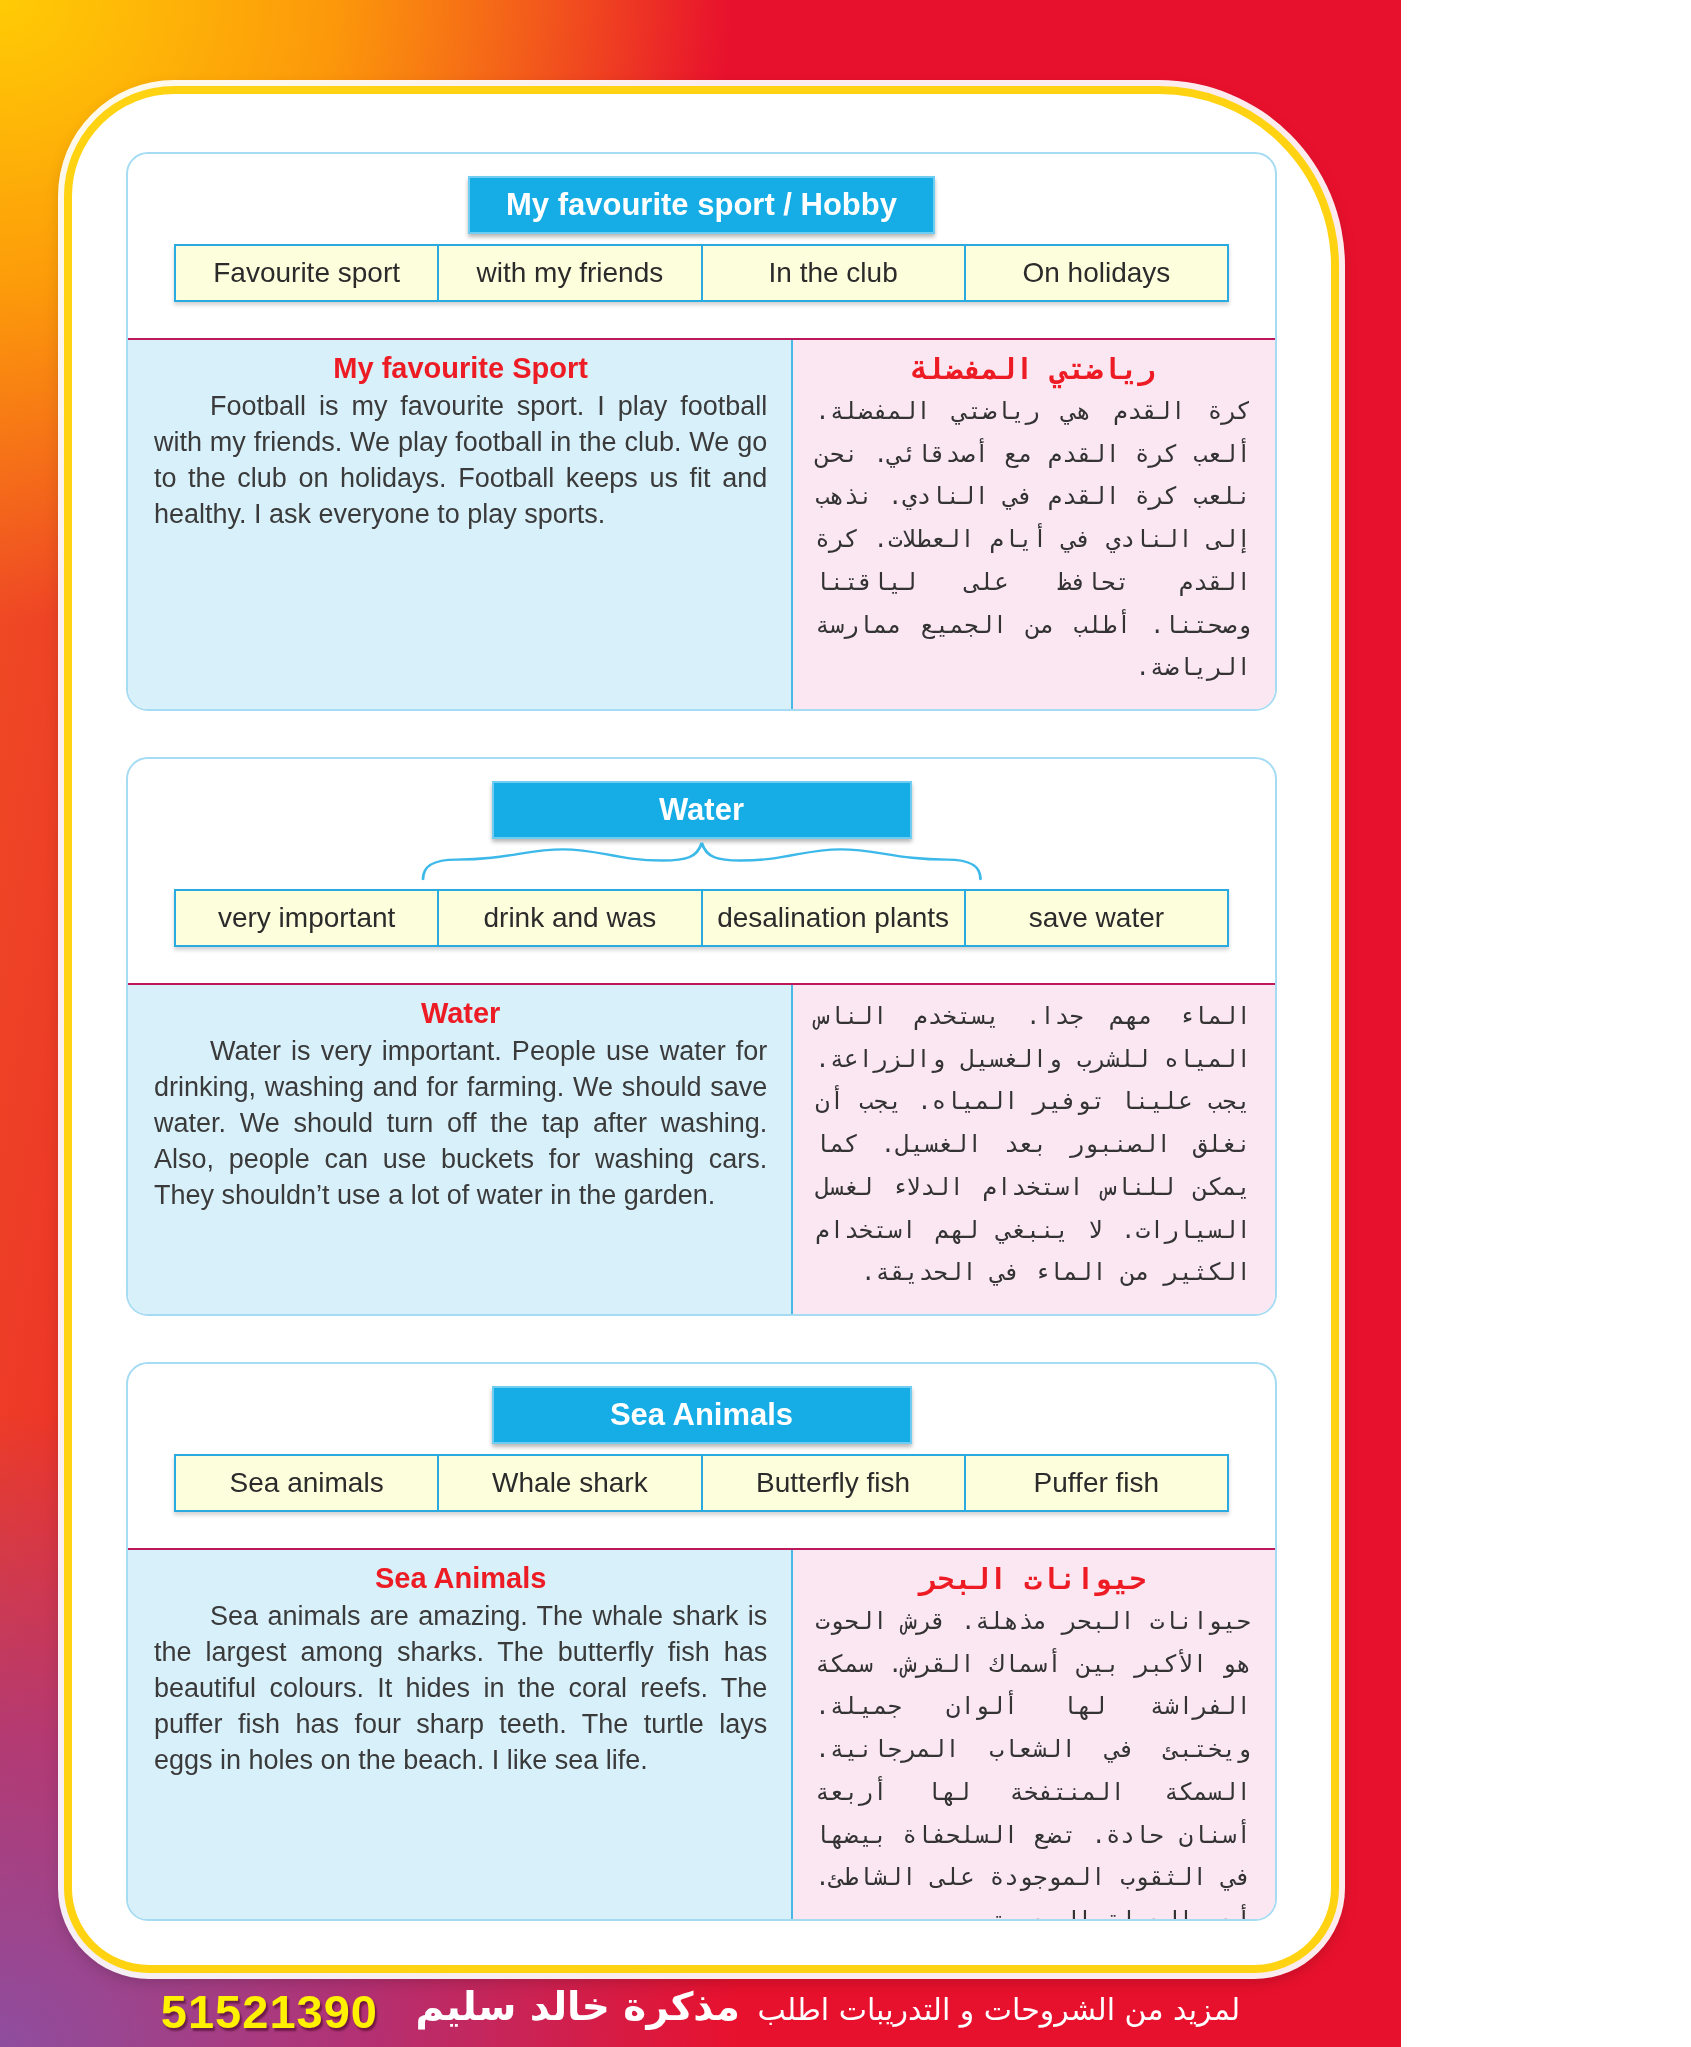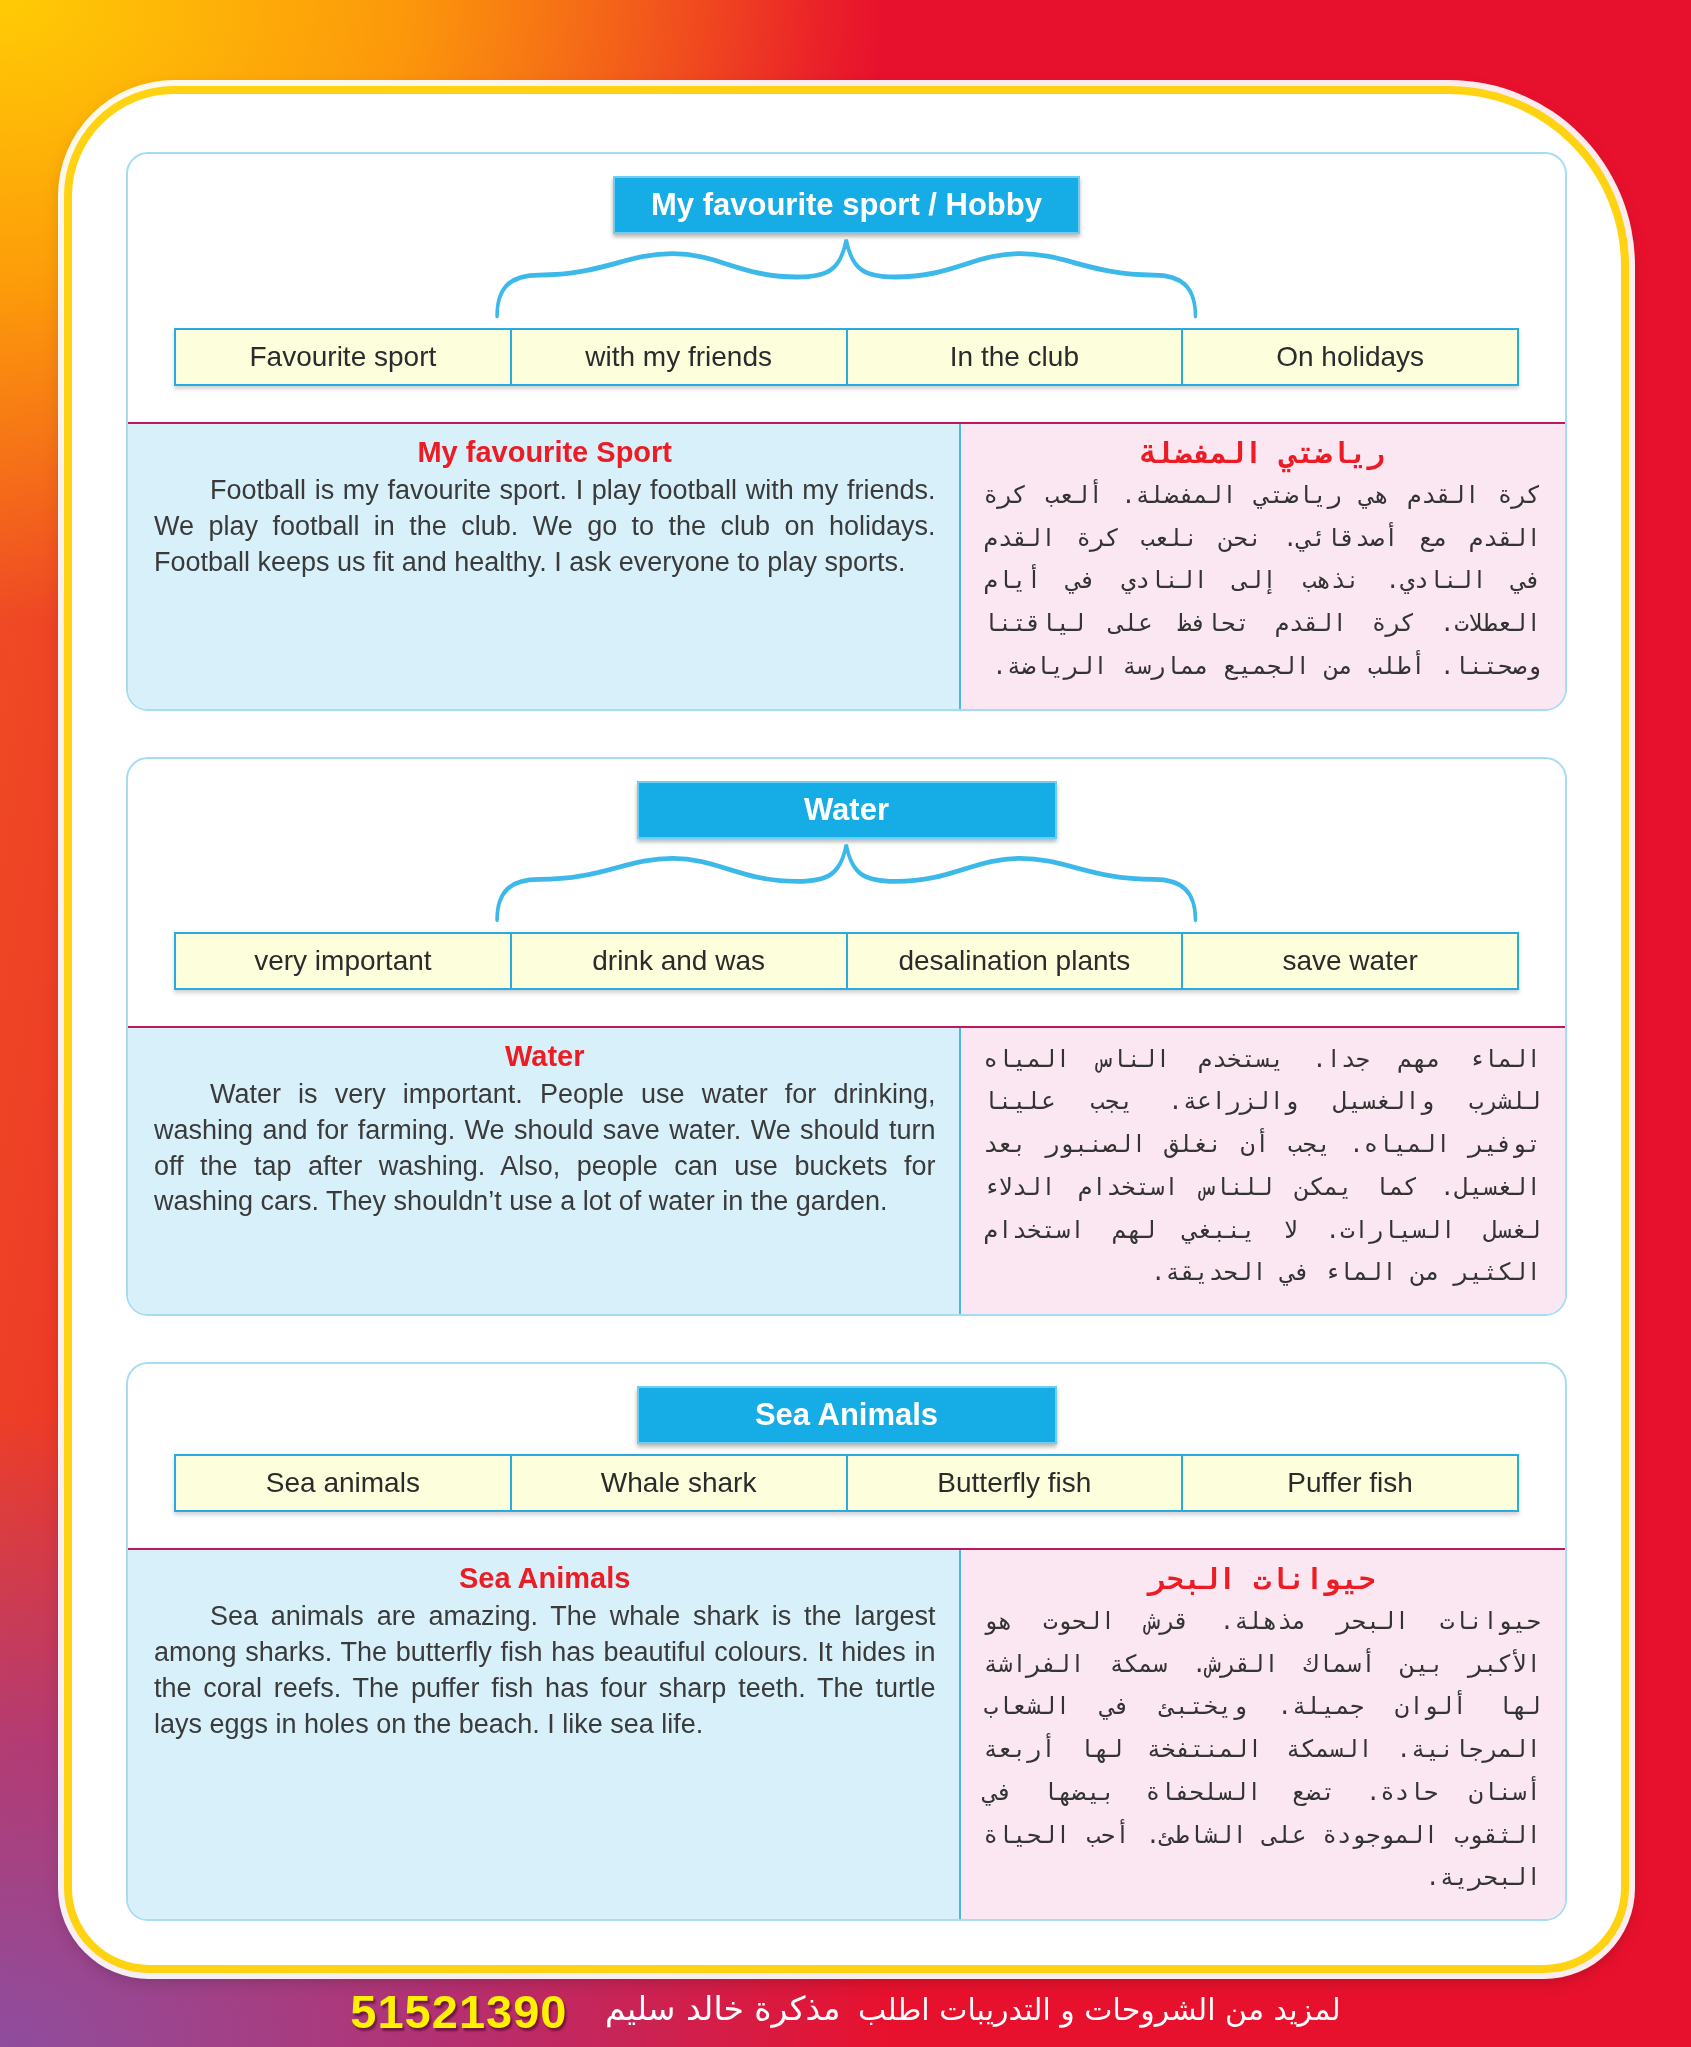--- a/index.html
+++ b/index.html
@@ -3,21 +3,21 @@
 <meta charset="utf-8">
 <style>
   * { box-sizing: border-box; margin: 0; padding: 0; }
   html, body { width: 1691px; height: 2047px; }
   body {
     font-family: "Liberation Sans", sans-serif;
     overflow: hidden;
   }
   .page {
     position: relative;
-    width: 1691px;
+    width: 1401px;
     height: 2047px;
     background:
       radial-gradient(95% 55% at 0% 0%, #FFCB05 0%, rgba(255,170,5,0.85) 25%, rgba(255,120,5,0) 55%),
       radial-gradient(85% 50% at 0% 100%, #8E4D9E 0%, rgba(160,60,140,0.75) 30%, rgba(160,60,140,0) 62%),
       linear-gradient(100deg, #F05323 0%, #E8112D 40%, #E8112D 100%);
     padding-left: 12px;
   }
   .card {
     position: absolute;
     left: 64px; right: 62px; top: 86px; bottom: 74px;
@@ -114,21 +114,21 @@
   }
   .footer {
     position: absolute;
     left: 0; right: 0; bottom: 8px;
     text-align: center;
     direction: rtl;
     color: #ffffff;
     font-size: 30px;
     font-family: "DejaVu Sans", sans-serif;
   }
-  .footer .booklet { font-weight: normal; font-size: 33px; margin-right: 8px; }
+  .footer .booklet { font-weight: bold; font-size: 39px; margin-right: 8px; }
   .footer .phone {
     display: inline-block;
     color: #FFF100;
     font-weight: bold;
     font-size: 47px;
     letter-spacing: 1px;
     margin-right: 28px;
     vertical-align: middle;
     font-family: "Liberation Sans", sans-serif;
     text-shadow: 2px 3px 2px rgba(60,0,30,0.55);

